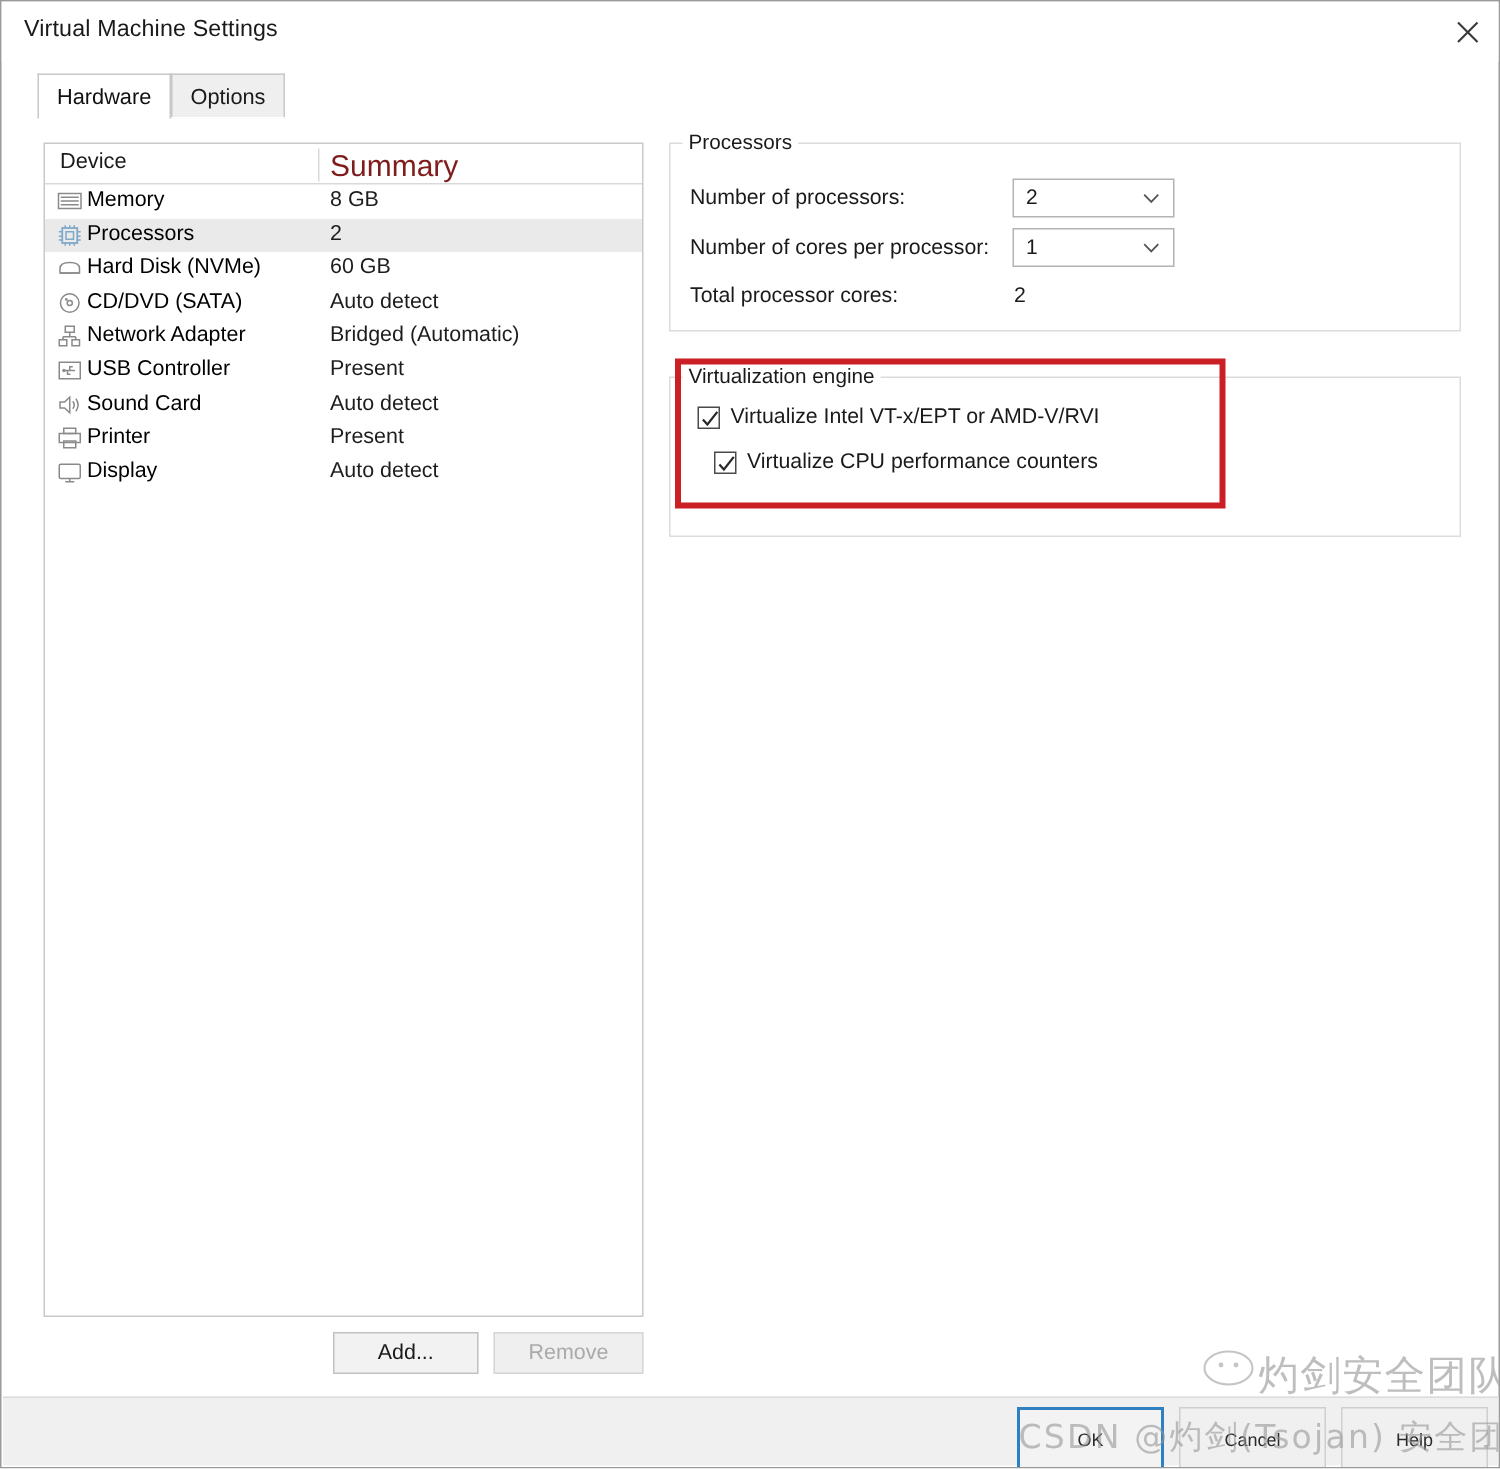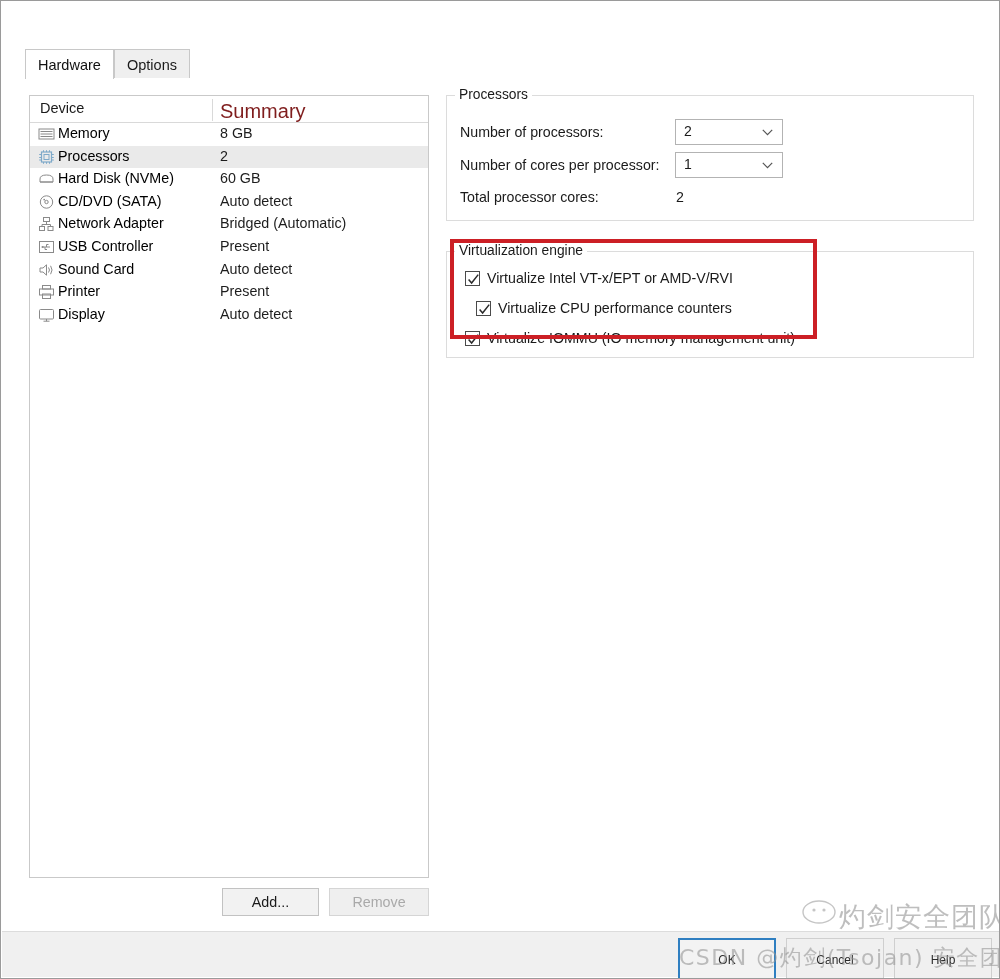--- a/index.html
+++ b/index.html
@@ -293,20 +293,29 @@
     position: absolute;
     left: 800px; top: 6px;
     width: 36px; height: 30px;
   }
 </style>
 </head>
 <body>
 
 <div id="dialog">
 
+  <div id="titlebar">
+    <div id="title-text">Virtual Machine Settings</div>
+    <div id="close-btn">
+      <svg width="17" height="17" viewBox="0 0 17 17">
+        <line x1="2" y1="2" x2="15" y2="15" stroke="#3a3a3a" stroke-width="1.4"></line>
+        <line x1="15" y1="2" x2="2" y2="15" stroke="#3a3a3a" stroke-width="1.4"></line>
+      </svg>
+    </div>
+  </div>
 
   <div id="tabstrip">
     <div class="tab active" id="tab-hardware">
       <span>Hardware</span>
     </div>
     <div class="tab" id="tab-options">
       <span>Options</span>
     </div>
   </div>
   <div id="tab-underline"></div>
@@ -488,28 +497,20 @@
 
     <div class="cbrow" style="left:18px; top:46px;padding-left:11px;">
       <span class="cbbox">
         <svg width="13" height="13" viewBox="0 0 13 13">
           <polyline points="1.6,6.6 4.6,10 11.2,1.6" fill="none" stroke="#2a2a2a" stroke-width="1.5"></polyline>
         </svg>
       </span>
       <span class="cblabel">Virtualize CPU performance counters</span>
     </div>
 
-    <div class="cbrow" style="left:18px; top:76px;">
-      <span class="cbbox">
-        <svg width="13" height="13" viewBox="0 0 13 13">
-          <polyline points="1.6,6.6 4.6,10 11.2,1.6" fill="none" stroke="#2a2a2a" stroke-width="1.5"></polyline>
-        </svg>
-      </span>
-      <span class="cblabel">Virtualize IOMMU (IO memory management unit)</span>
-    </div>
   </div>
 
   <div id="red-annot"></div>
 
   <div id="bottombar">
     <div class="botbtn" id="btn-ok">
       <span>OK</span>
     </div>
     <div class="botbtn" id="btn-cancel">
       <span>Cancel</span>

